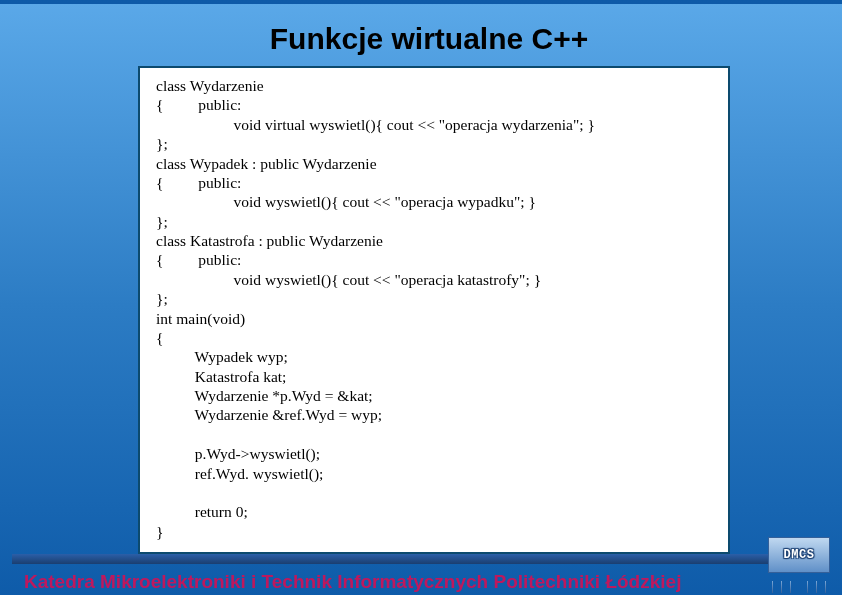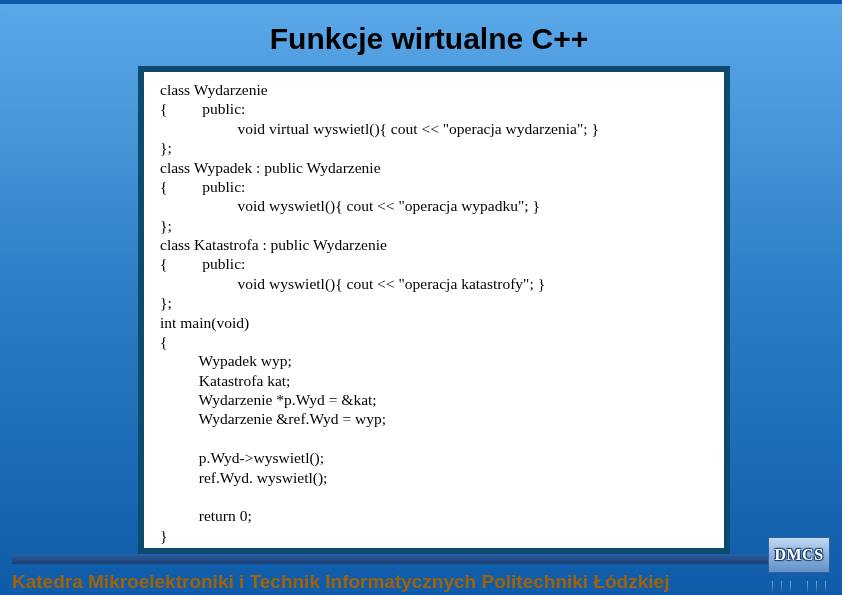--- a/index.html
+++ b/index.html
@@ -13,21 +13,21 @@
   }
   .title {
     text-align: center;
     font-size: 30px;
     font-weight: bold;
     color: #000;
     padding: 10px 0 6px 0;
   }
   .code-box {
     background: #ffffff;
-    border: 6px solid #0c4a6e;
+    border: 2px solid #0c4a6e;
     margin: 0 120px 0 130px;
     padding: 4px 12px 4px 12px;
     height: 488px;
     position: relative;
   }
   .code-content {
     font-family: "Times New Roman", Times, serif;
     font-size: 15.5px;
     line-height: 1.25;
     color: #000;
@@ -37,46 +37,46 @@
     position: absolute;
     bottom: 35px;
     left: 0;
     width: 760px;
     height: 10px;
     background: linear-gradient(to bottom, #2b5fa8 0%, #1a3e70 100%);
   }
   .footer-text {
     position: absolute;
     bottom: 6px;
-    left: 0;
+    left: 12px;
     font-size: 19px;
     font-weight: bold;
-    color: #a16207;
+    color: #be185d;
   }
   .logo {
     position: absolute;
     right: 12px;
     bottom: 12px;
     width: 70px;
     height: 54px;
   }
   .logo-shape {
     width: 62px;
     height: 36px;
     background: linear-gradient(to bottom, #c0d8f0, #6090c8);
     border: 1px solid #356099;
     position: relative;
     display:flex;
     align-items:center;
     justify-content:center;
   }
   .logo-text {
-    font-family: Liberation Serif, serif;
+    font-family: Liberation Mono, monospace;
     font-weight: bold;
-    font-size: 16px;
+    font-size: 12px;
     color: #fff;
     text-shadow: 1px 1px 1px #1a3e70, -1px -1px 1px #1a3e70, 1px -1px 1px #1a3e70, -1px 1px 1px #1a3e70;
     letter-spacing: 0.5px;
   }
   .logo-pins {
     display: flex;
     justify-content: space-around;
     width: 62px;
     margin-top: 0;
   }

